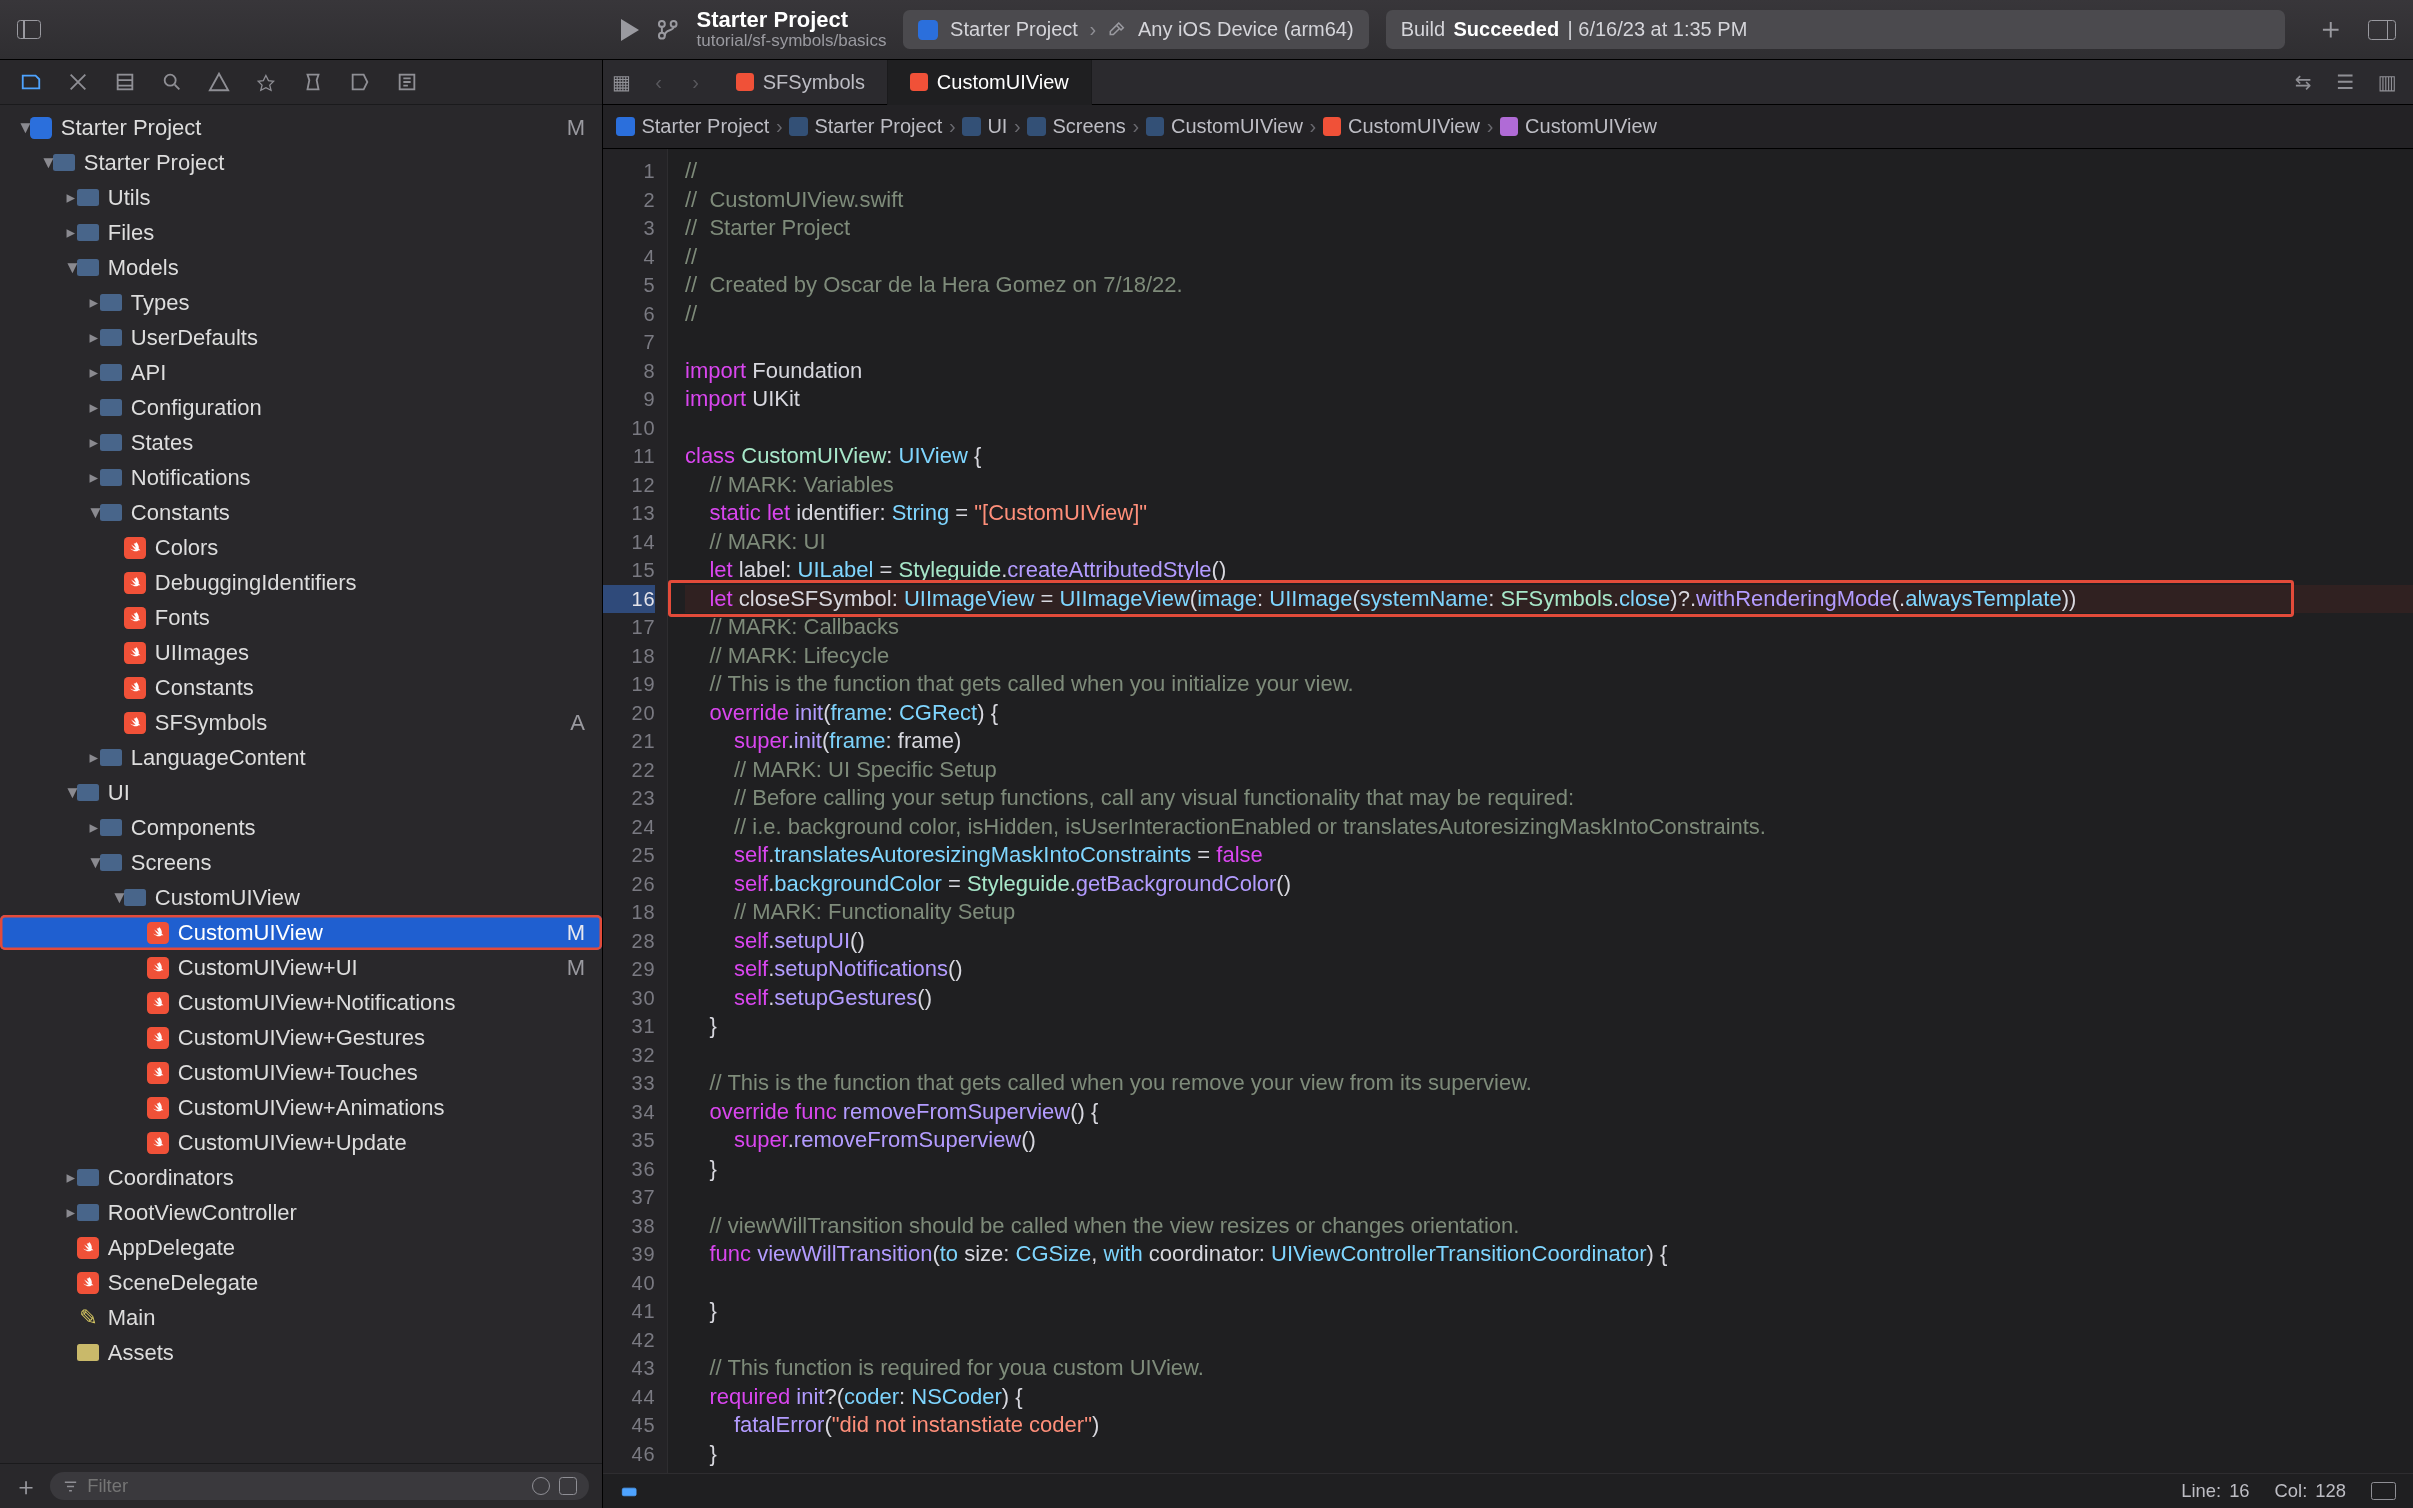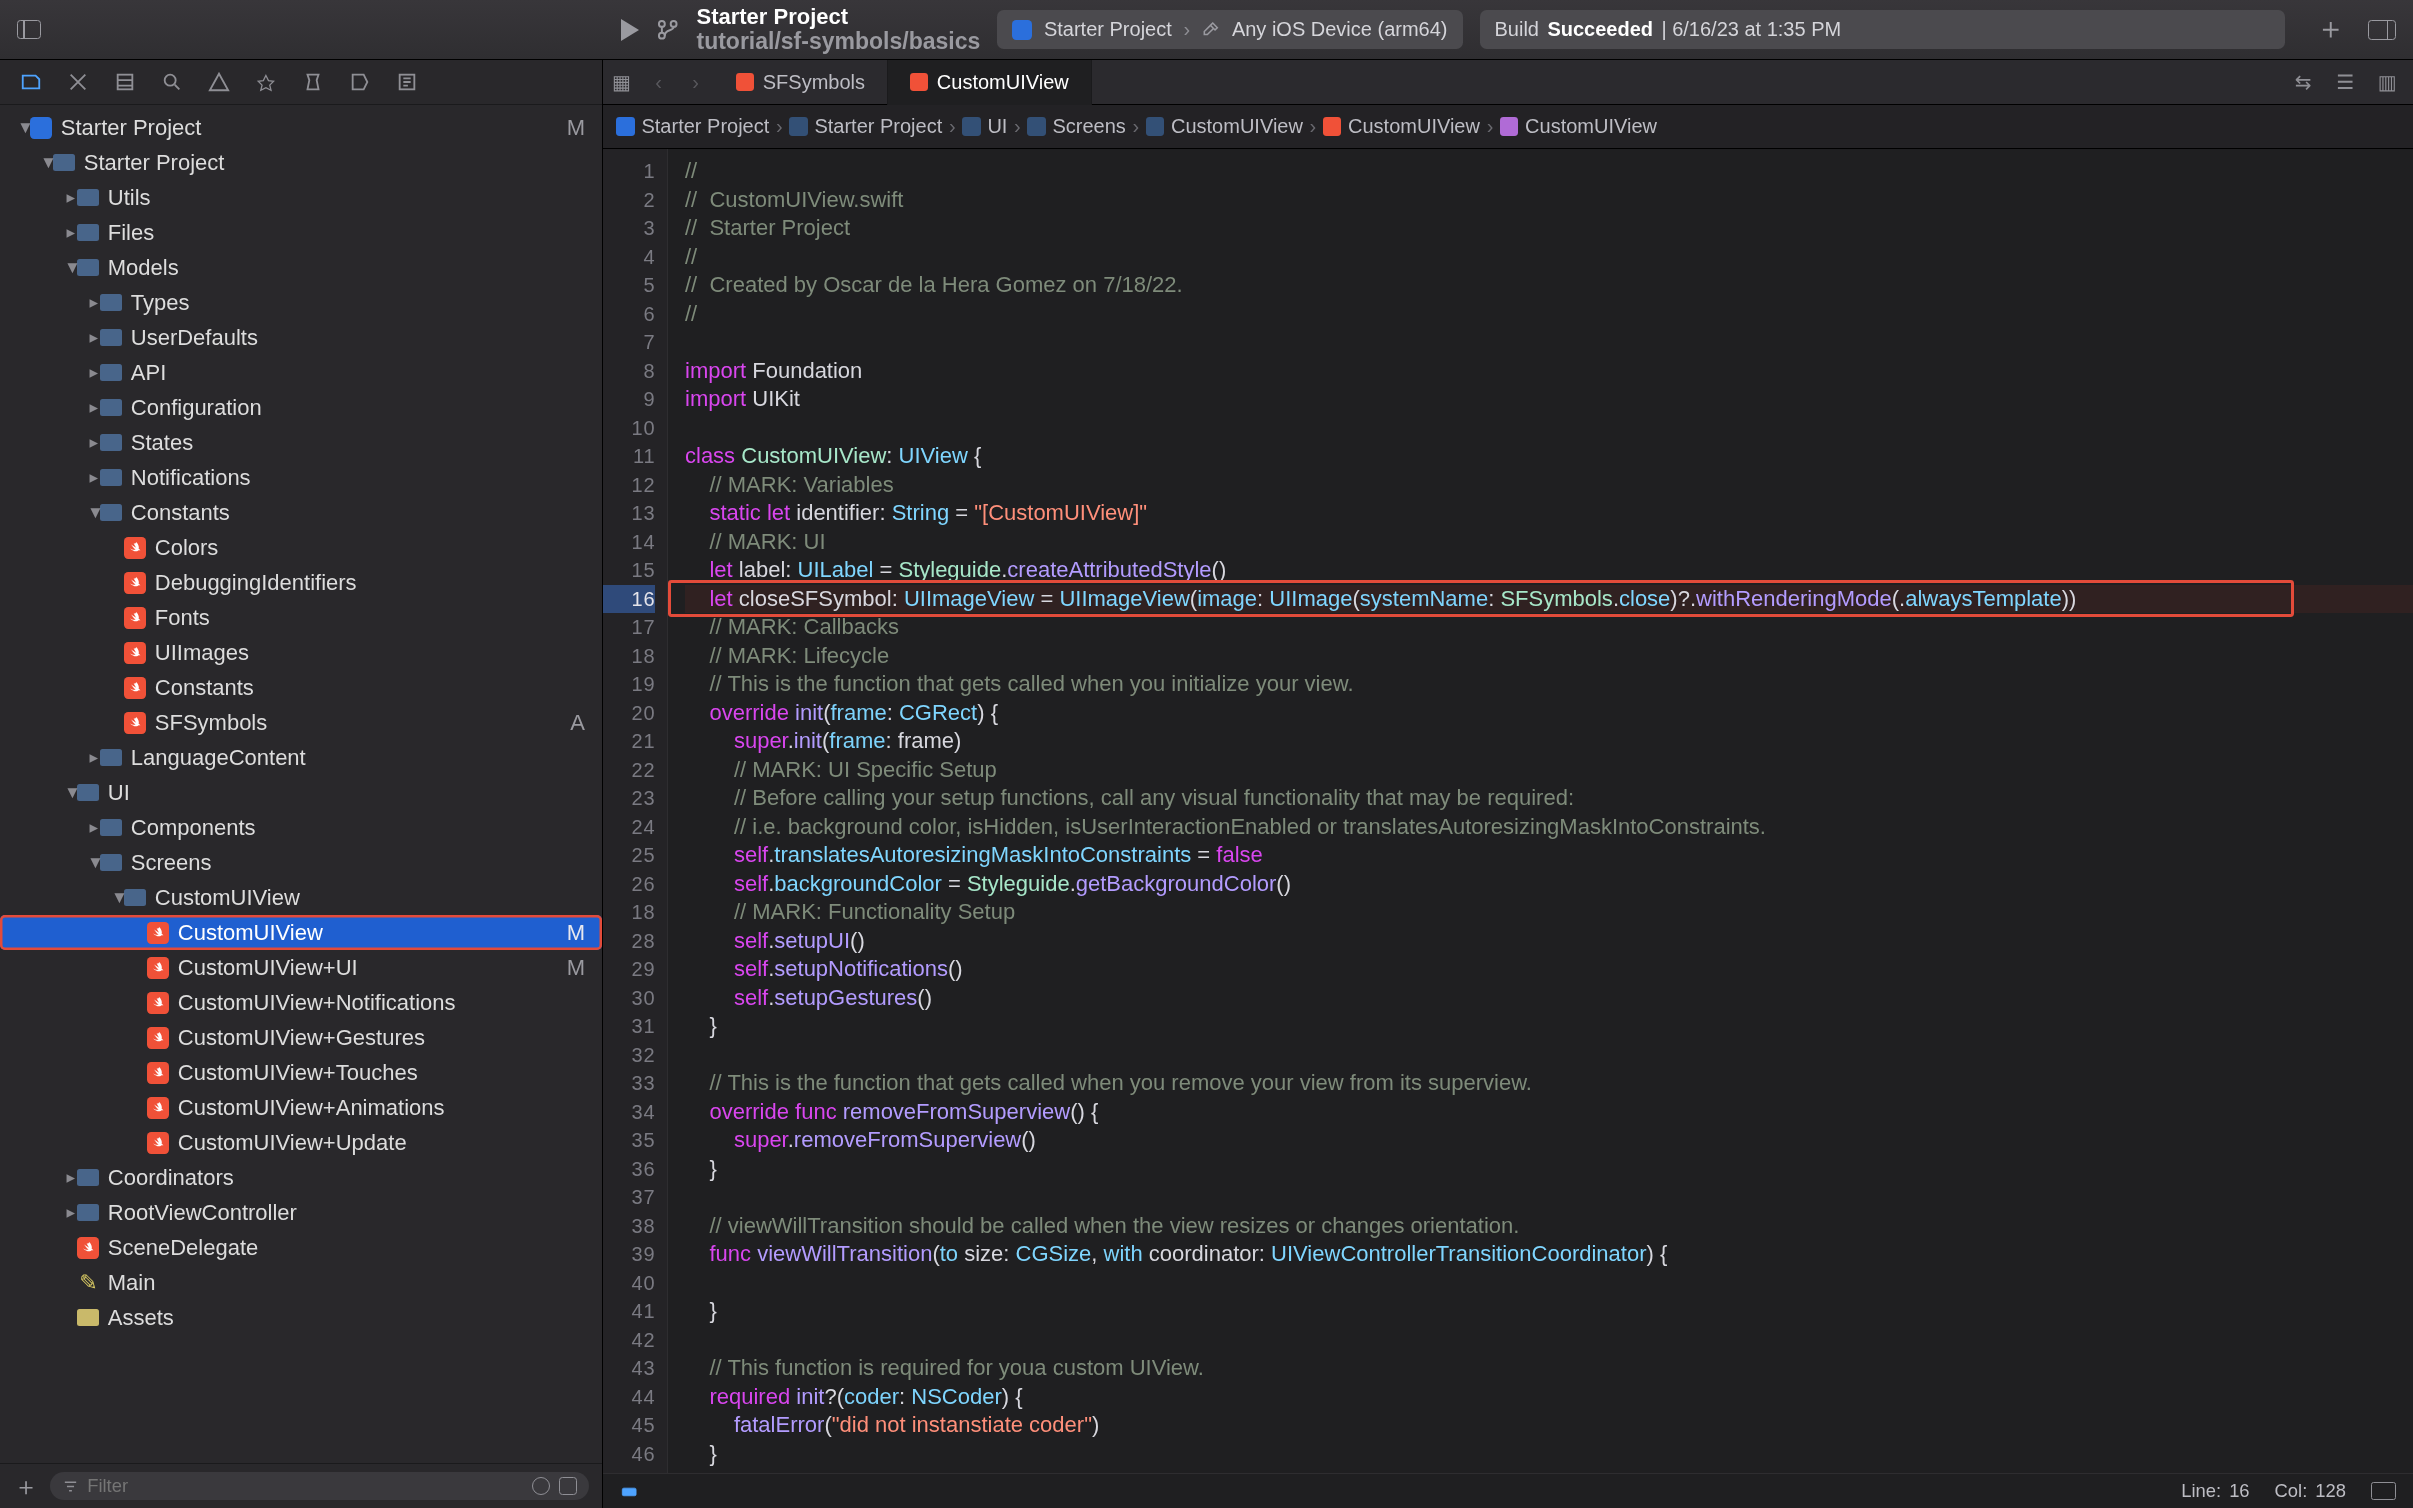--- a/index.html
+++ b/index.html
@@ -9,21 +9,21 @@
   
   .titlebar { height: 60px; display: flex; align-items: center; background: linear-gradient(#38363a,#2f2e31); border-bottom: 0.8px solid #000; padding: 0 17px; gap: 17px; }
   .titlebar .left { display: flex; align-items: center; gap: 25px; width: 587px; }
   .titlebar .sq-icon { width: 23.5px; height: 18.4px; border: 1.7px solid #9a9aa0; border-radius: 3.4px; position: relative; }
   .titlebar .sq-icon::before { content:''; position:absolute; left:5px; top:0; bottom:0; width:1.7px; background:#9a9aa0; }
   .play-icon { width: 0; height: 0; border-left: 18.4px solid #9a9aa0; border-top: 11.7px solid transparent; border-bottom: 11.7px solid transparent; }
   .branch-icon { width: 23.5px; height: 23.5px; position: relative; }
   .branch-icon svg { width: 23.5px; height: 23.5px; stroke:#9a9aa0; fill:none; stroke-width:2; }
   .titletexts { display:flex; flex-direction:column; line-height:1.1; }
   .titletexts .main { color:#fff; font-weight:600; font-size:22px; }
-  .titletexts .sub { color:#9a9aa0; font-size:23px;font-weight:bold; }
+  .titletexts .sub { color:#9a9aa0; font-size:17px; }
 
   .center-pill { display:flex; align-items:center; background:#4b4a4e; border-radius:6.7px; height:39px; padding:0 15px; gap:11.7px; color:#d5d5da; font-size:20px;}
   .center-pill .chev { color:#8f8f95; }
   .center-pill .appicon { width:20px; height:20px; background:#2b6fdc; border-radius:4.2px; }
   .center-pill .hammer { width:18.4px; height:18.4px; }
 
   .status-pill { flex:1; display:flex; align-items:center; background:#4b4a4e; border-radius:6.7px; height:39px; padding:0 15px; gap:8.4px; color:#d5d5da; font-size:20px;}
   .status-pill .succ { color:#fff; font-weight:600; }
   .titlebar .right { display:flex; align-items:center; gap:25px; margin-left:17px;}
   .plus-icon, .lib-icon { width:23.5px; height:23.5px; stroke:#9a9aa0; fill:none; stroke-width:2;}
@@ -445,20 +445,30 @@
           <span class="spacer" style="width:64px"></span>
           <span class="disc">▸</span>
           <span class="folder"></span>
           <span>Coordinators</span>
         </div>
         <div class="row">
           <span class="spacer" style="width:64px"></span>
           <span class="disc">▸</span>
           <span class="folder"></span>
           <span>RootViewController</span>
+        </div>
+        <div class="row">
+          <span class="spacer" style="width:64px"></span>
+          <span class="disc"></span>
+          <span class="swift">
+            <svg viewBox="0 0 24 24">
+              <path d="M13 3c4 4 5 8 4 11 2 1 3 3 3 3s-2-1-4 0c-3 2-8 1-13-4 4 3 8 3 9 2C8 12 5 7 5 7s5 4 8 5c-2-3-4-7-4-7s3 2 4-2z"></path>
+            </svg>
+          </span>
+          <span>AppDelegate</span>
         </div>
         <div class="row">
           <span class="spacer" style="width:64px"></span>
           <span class="disc"></span>
           <span class="swift">
             <svg viewBox="0 0 24 24">
               <path d="M13 3c4 4 5 8 4 11 2 1 3 3 3 3s-2-1-4 0c-3 2-8 1-13-4 4 3 8 3 9 2C8 12 5 7 5 7s5 4 8 5c-2-3-4-7-4-7s3 2 4-2z"></path>
             </svg>
           </span>
           <span>SceneDelegate</span>

